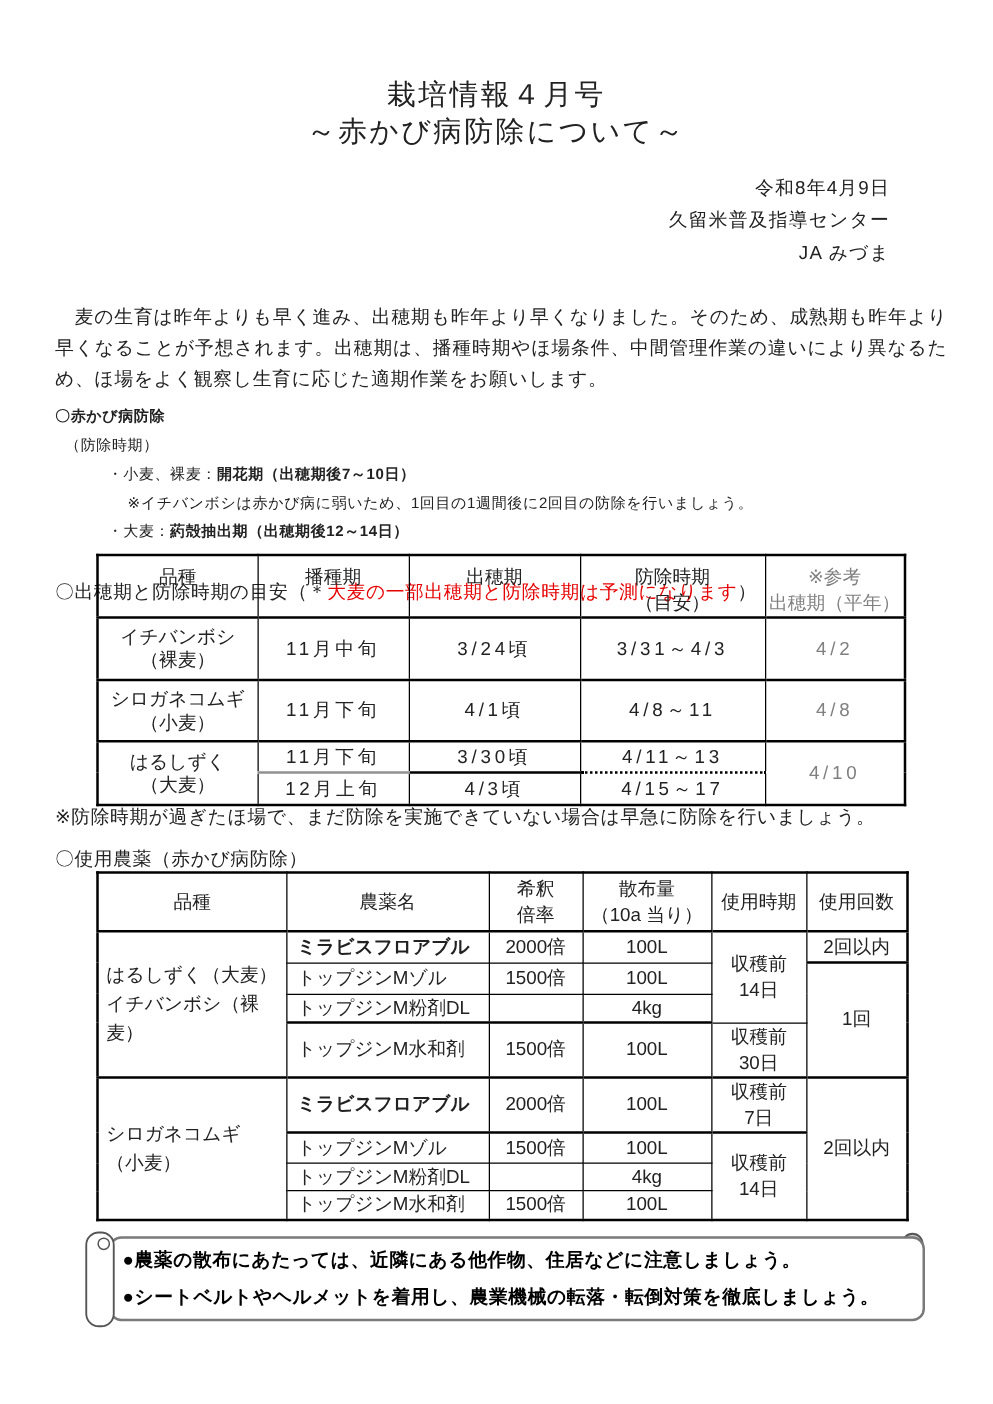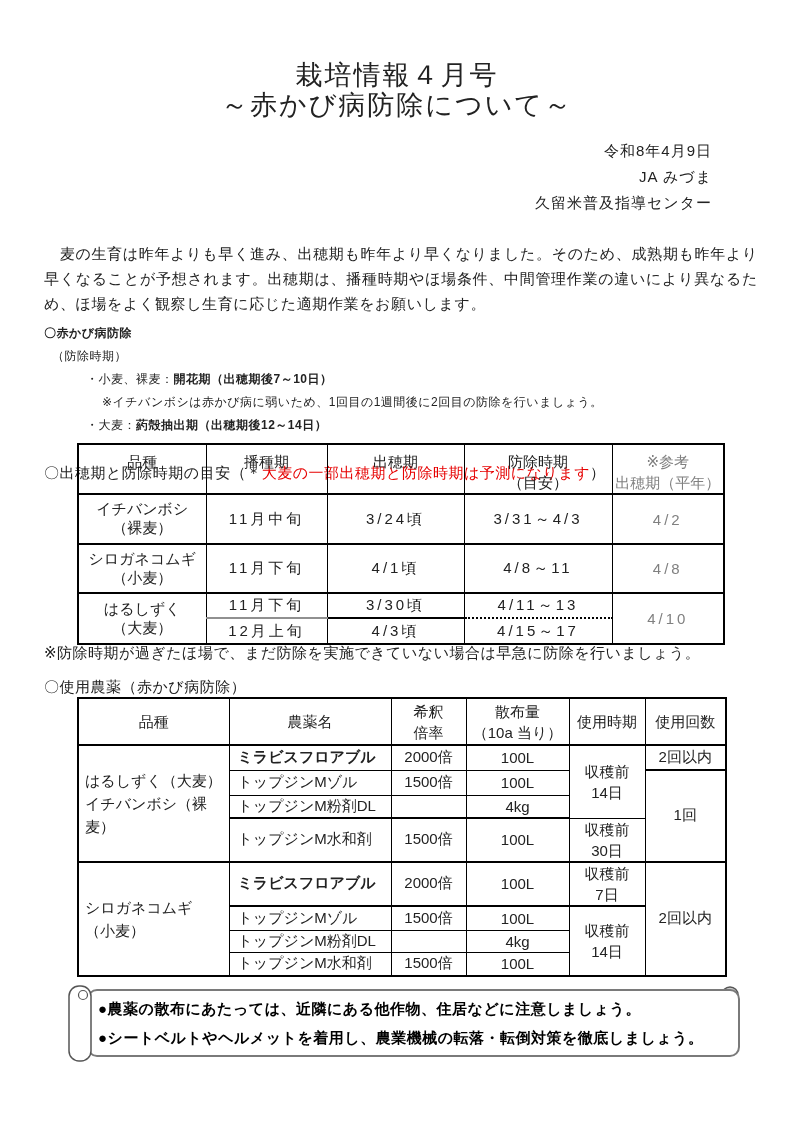--- a/index.html
+++ b/index.html
@@ -7,21 +7,21 @@
     position:relative;
     width:794px;height:1123px;
     margin:0 auto;
     background:#fff;
     font-family:"Liberation Sans","DejaVu Sans",sans-serif;
     color:#1c1c1c;
     overflow:hidden;
   }
   
   .title-block{position:absolute;top:60px;left:0;width:100%;text-align:center;}
-  .title-line{font-size:27px;line-height:30px;letter-spacing:2px;color:#222;}
+  .title-line{font-size:23px;line-height:30px;letter-spacing:2px;color:#222;}
   
   .date-block{position:absolute;top:138px;right:82px;text-align:right;font-size:15px;line-height:26px;letter-spacing:1px;color:#222;}
   
   .intro{position:absolute;top:226px;left:44px;width:714px;font-size:15px;line-height:25px;letter-spacing:.6px;text-align:justify;color:#222;}
   
   .sec1{position:absolute;top:322px;left:44px;width:716px;font-size:12px;color:#222;}
   .sec1 .ln{line-height:23px;letter-spacing:.5px;}
   .b{font-weight:bold;}
   .ind1{padding-left:8px;}
   .ind2{padding-left:42px;}
@@ -61,22 +61,22 @@
 
 <div class="page">
 
   <div class="title-block">
     <div class="title-line">栽培情報４月号</div>
     <div class="title-line">～赤かび病防除について～</div>
   </div>
 
   <div class="date-block">
     <div>令和8年4月9日</div>
+    <div>久留米普及指導センター</div>
     <div>JA みづま</div>
-    <div>久留米普及指導センター</div>
   </div>
 
   <p class="intro">　麦の生育は昨年よりも早く進み、出穂期も昨年より早くなりました。そのため、成熟期も昨年より早くなることが予想されます。出穂期は、播種時期やほ場条件、中間管理作業の違いにより異なるため、ほ場をよく観察し生育に応じた適期作業をお願いします。</p>
 
   <div class="sec1">
     <div class="ln b">〇赤かび病防除</div>
     <div class="ln ind1">（防除時期）</div>
     <div class="ln ind2"><span>・小麦、裸麦：</span><span class="b">開花期（出穂期後7～10日）</span></div>
     <div class="ln ind3">※イチバンボシは赤かび病に弱いため、1回目の1週間後に2回目の防除を行いましょう。</div>
     <div class="ln ind2"><span>・大麦：</span><span class="b">葯殻抽出期（出穂期後12～14日）</span></div>

